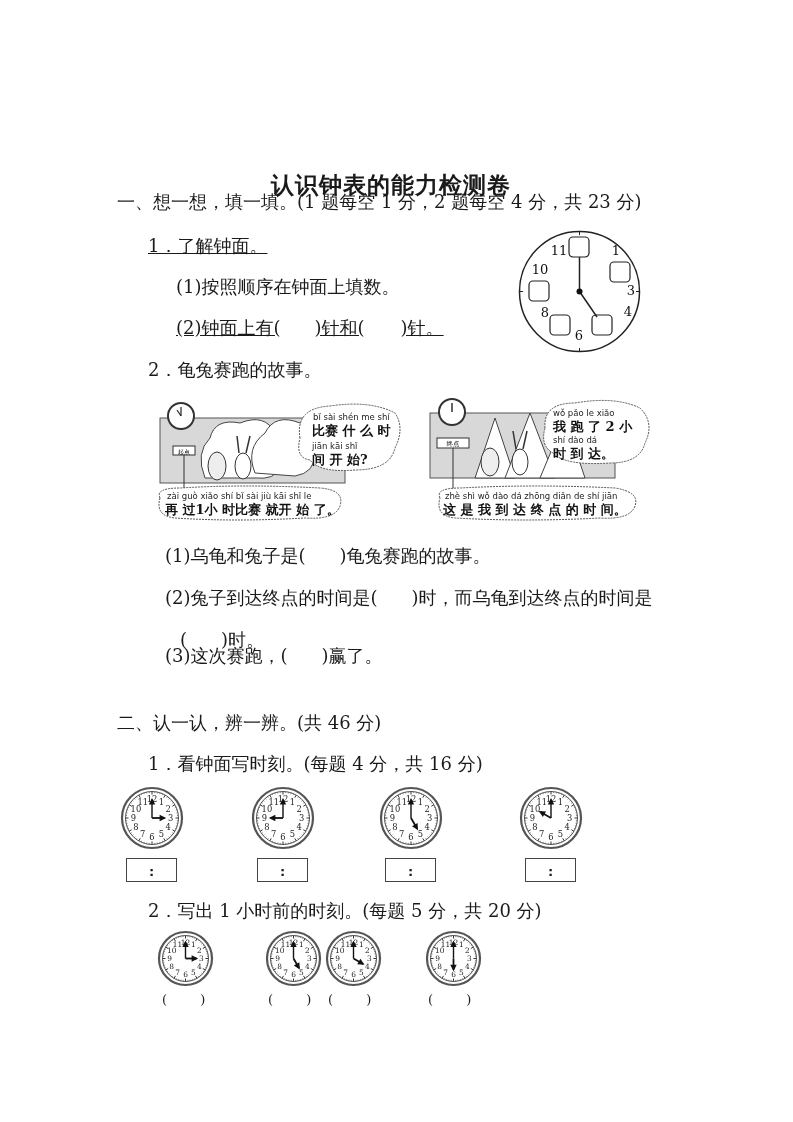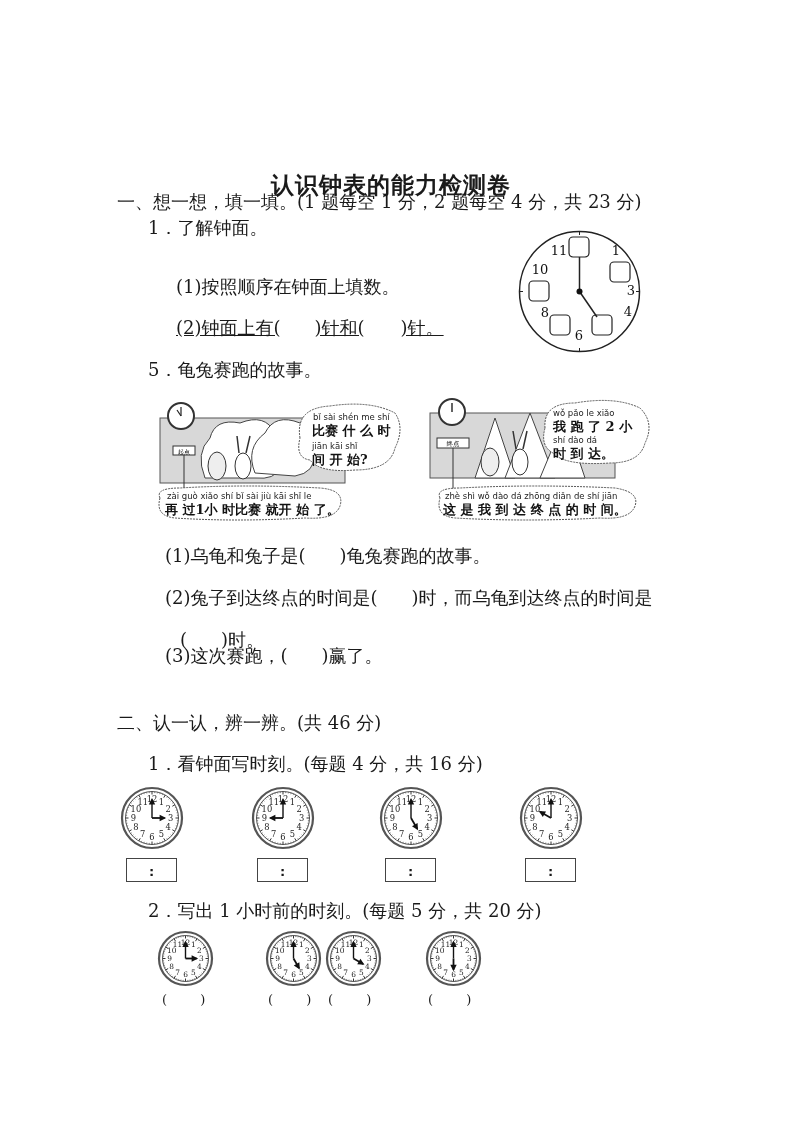--- a/index.html
+++ b/index.html
@@ -18,21 +18,21 @@
   .pinyin { font-family: "DejaVu Sans", sans-serif; font-size: 8.5px; fill: #222; }
   .hanzi { font-family: "DejaVu Serif", serif; font-size: 13px; fill: #111; font-weight: bold; }
 </style>
 </head>
 <body>
 
 <div class="abs title">认识钟表的能力检测卷</div>
 
 <div class="abs line" style="left:117px; top:190px;">一、想一想，填一填。(1 题每空 1 分，2 题每空 4 分，共 23 分)</div>
 
-<div class="abs line" style="left:148px; top:216px;">1．了解钟面。</div>
+<div class="abs line" style="left:148px; top:234px;text-decoration:underline;">1．了解钟面。</div>
 <div class="abs line" style="left:176px; top:275px;">(1)按照顺序在钟面上填数。</div>
 <div class="abs line" style="left:176px; top:316px;text-decoration:underline;">
   <span>(2)钟面上有(</span><span class="blank" style="width:34px"></span><span>)针和(</span><span class="blank" style="width:36px"></span><span>)针。</span>
 </div>
 
 <svg class="clock-svg" style="left:517px; top:229px;" width="125" height="125" viewBox="0 0 125 125">
   <circle cx="62.5" cy="62.5" r="60" fill="#fff" stroke="#222" stroke-width="1.5"></circle>
   <g stroke="#222" stroke-width="1">
     <line x1="62.5" y1="2.5" x2="62.5" y2="6"></line>
     <line x1="62.5" y1="119" x2="62.5" y2="122.5"></line>
@@ -53,21 +53,21 @@
     <rect x="93" y="33" width="20" height="20" rx="4"></rect>
     <rect x="12" y="52" width="20" height="20" rx="4"></rect>
     <rect x="33" y="86" width="20" height="20" rx="4"></rect>
     <rect x="75" y="86" width="20" height="20" rx="4"></rect>
   </g>
   <line x1="62.5" y1="62.5" x2="62.5" y2="28" stroke="#222" stroke-width="1.5"></line>
   <line x1="62.5" y1="62.5" x2="80" y2="88" stroke="#222" stroke-width="1.5"></line>
   <circle cx="62.5" cy="62.5" r="3" fill="#111"></circle>
 </svg>
 
-<div class="abs line" style="left:148px; top:358px;">5．龟兔赛跑的故事。</div>
+<div class="abs line" style="left:148px; top:358px;">2．龟兔赛跑的故事。</div>
 
 <svg class="illus" style="left:155px; top:398px;" width="250" height="125" viewBox="0 0 250 125">
   <rect x="5" y="20" width="185" height="65" fill="#d8d8d8" stroke="#555" stroke-width="1"></rect>
   <g fill="#fff" stroke="#444" stroke-width="1">
     <path d="M50 80 Q40 55 55 40 Q60 20 85 25 Q110 15 120 35 Q135 45 125 70 Q120 82 100 80 Z"></path>
     <path d="M100 75 Q90 50 110 35 Q120 15 145 25 Q165 30 160 55 Q160 75 140 78 Z"></path>
   </g>
   <circle cx="26" cy="18" r="13" fill="#fff" stroke="#333" stroke-width="2"></circle>
   <line x1="26" y1="18" x2="26" y2="9" stroke="#222" stroke-width="1.2"></line>
   <line x1="26" y1="18" x2="22" y2="12" stroke="#222" stroke-width="1.2"></line>

